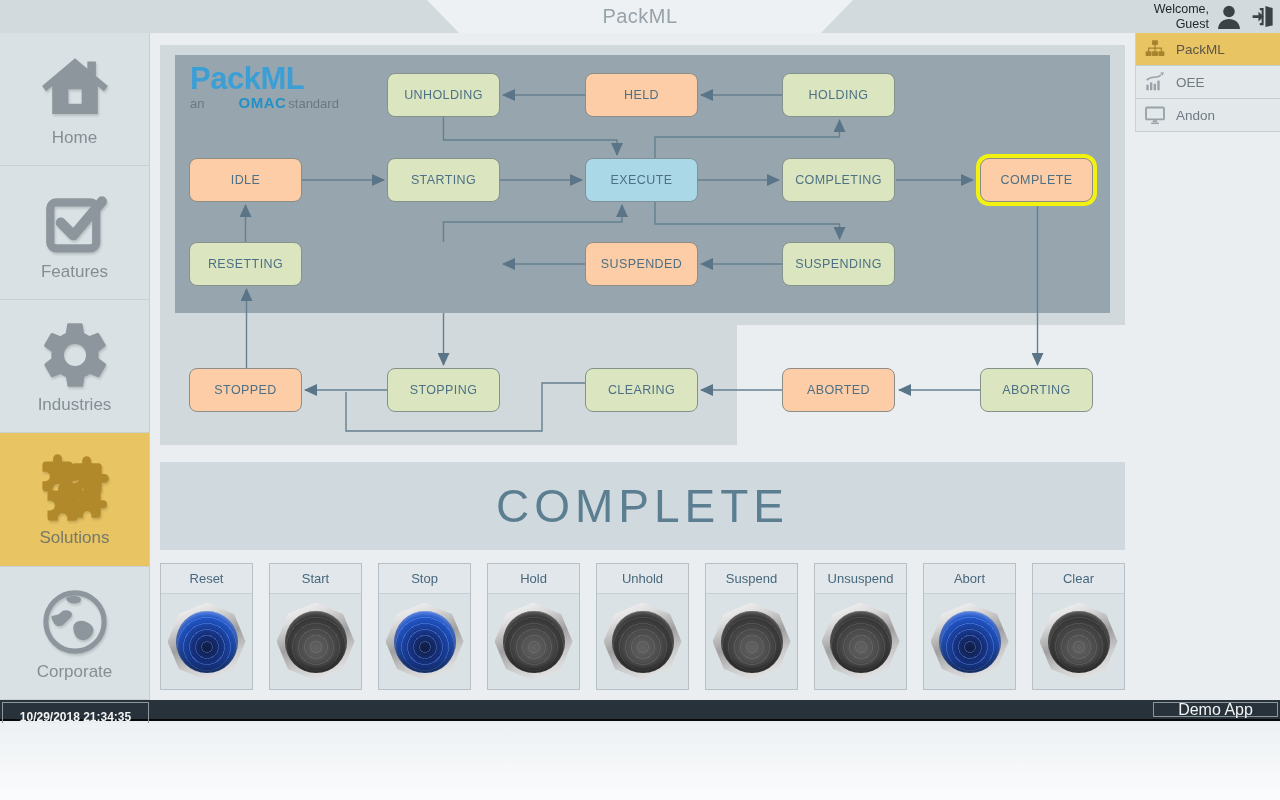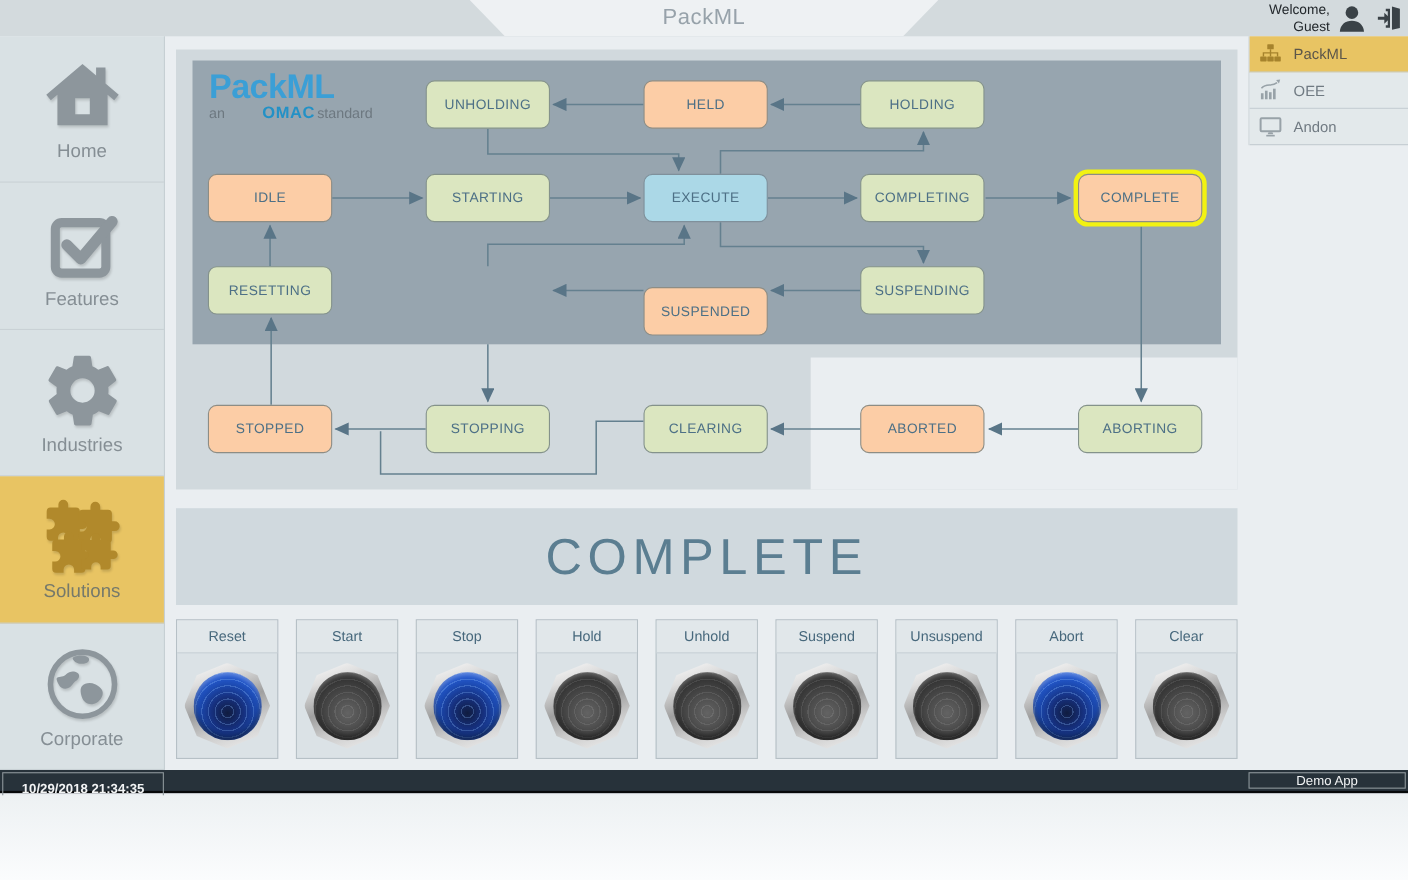--- a/index.html
+++ b/index.html
@@ -81,22 +81,22 @@
       radial-gradient(circle at 50% 60%, #101c3f 0%, #16307e 30%, #1d4cb5 55%, #2a63e0 78%, #23479f 90%, #0c1733 100%); }
   .push-btn.black .push-cap { background:
       repeating-radial-gradient(circle at 50% 58%, rgba(255,255,255,0) 0 5px, rgba(255,255,255,.09) 5px 6px),
       radial-gradient(circle at 50% 60%, #636363 0%, #4b4b4b 35%, #343434 65%, #232323 85%, #101010 100%); }
 
   
   .footer { position:absolute; left:0; top:700px; width:1280px; height:21px;
     background:var(--footer-bar,#27323a); border-bottom:2px solid #07090a; }
   .ts-cell { position:absolute; left:2px; top:2px; width:147px; height:30px; border:1px solid #8e979c;
     display:flex; align-items:center; justify-content:center; font-size:12px; font-weight:bold; color:#f2f4f5; }
-  .app-cell { position:absolute; right:2px; top:2px; width:143px; height:15px; border:1px solid #8e979c;
-    display:flex; align-items:center; justify-content:center; font-size:12px; color:#f2f4f5; }
+  .app-cell { position:absolute; right:2px; top:2px; width:125px; height:15px; border:1px solid #8e979c;
+    display:flex; align-items:center; justify-content:center; font-size:16px; color:#f2f4f5; }
   .bottom-fade { position:absolute; left:0; top:723px; width:1280px; height:77px;
     background:linear-gradient(#edf1f3, #fbfcfd); }
 </style>
 </head>
 <body>
 
 <div class="stage" style="--accent-gold: #e8c463; --state-wait: #fccda6; --state-acting: #dbe6c0; --state-execute: #abd8e7; --state-highlight: #f2f211; --footer-bar: #27323a;">
 
   <div class="topbar">
     <div class="title-tab">
@@ -214,21 +214,21 @@
     </svg>
   <div class="state-box acting" style="left: 227px; top: 28px;">UNHOLDING</div>
       <div class="state-box wait" style="left: 425px; top: 28px;">HELD</div>
       <div class="state-box acting" style="left: 622px; top: 28px;">HOLDING</div>
       <div class="state-box wait" style="left: 29px; top: 113px;">IDLE</div>
       <div class="state-box acting" style="left: 227px; top: 113px;">STARTING</div>
       <div class="state-box execute" style="left: 425px; top: 113px;">EXECUTE</div>
       <div class="state-box acting" style="left: 622px; top: 113px;">COMPLETING</div>
       <div class="state-box wait highlighted" style="left: 820px; top: 113px;">COMPLETE</div>
       <div class="state-box acting" style="left: 29px; top: 197px;">RESETTING</div>
-      <div class="state-box wait" style="left: 425px; top: 197px; margin-top: 19px;">SUSPENDED</div>
+      <div class="state-box wait" style="left: 425px; top: 197px;">SUSPENDED</div>
       <div class="state-box acting" style="left: 622px; top: 197px;">SUSPENDING</div>
       <div class="state-box wait" style="left: 29px; top: 323px;">STOPPED</div>
       <div class="state-box acting" style="left: 227px; top: 323px;">STOPPING</div>
       <div class="state-box acting" style="left: 425px; top: 323px;">CLEARING</div>
       <div class="state-box wait" style="left: 622px; top: 323px;">ABORTED</div>
       <div class="state-box acting" style="left: 820px; top: 323px;">ABORTING</div>
     </section>
 
   <section class="banner">
     <span>COMPLETE</span>

